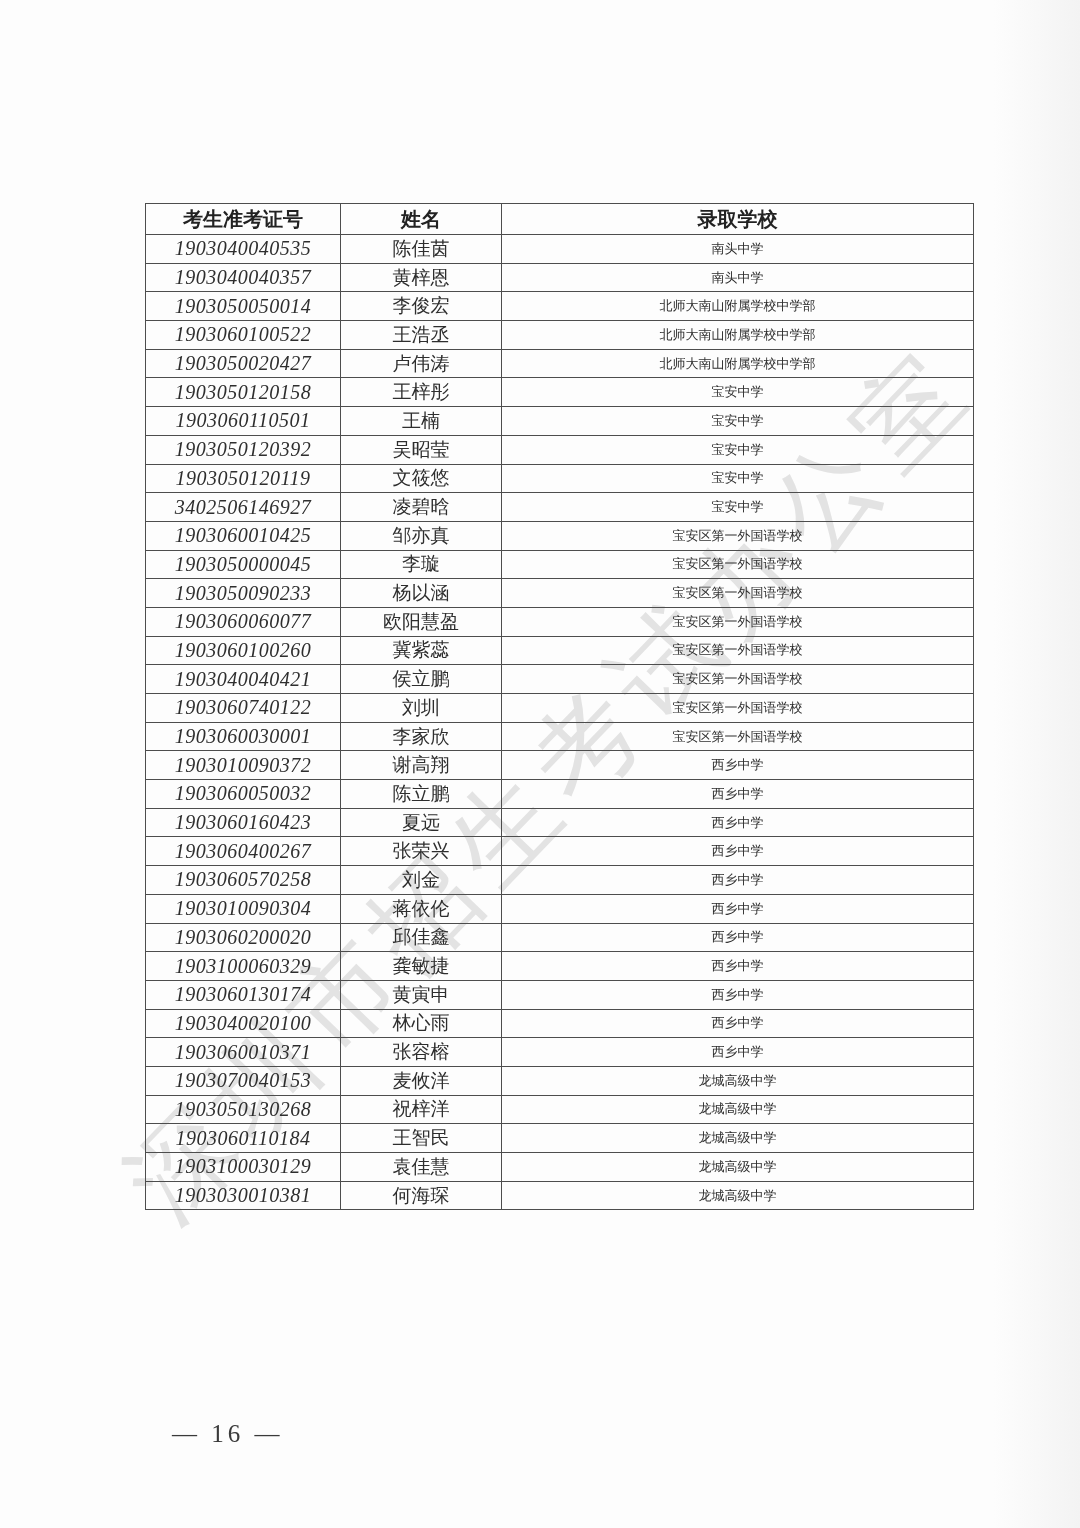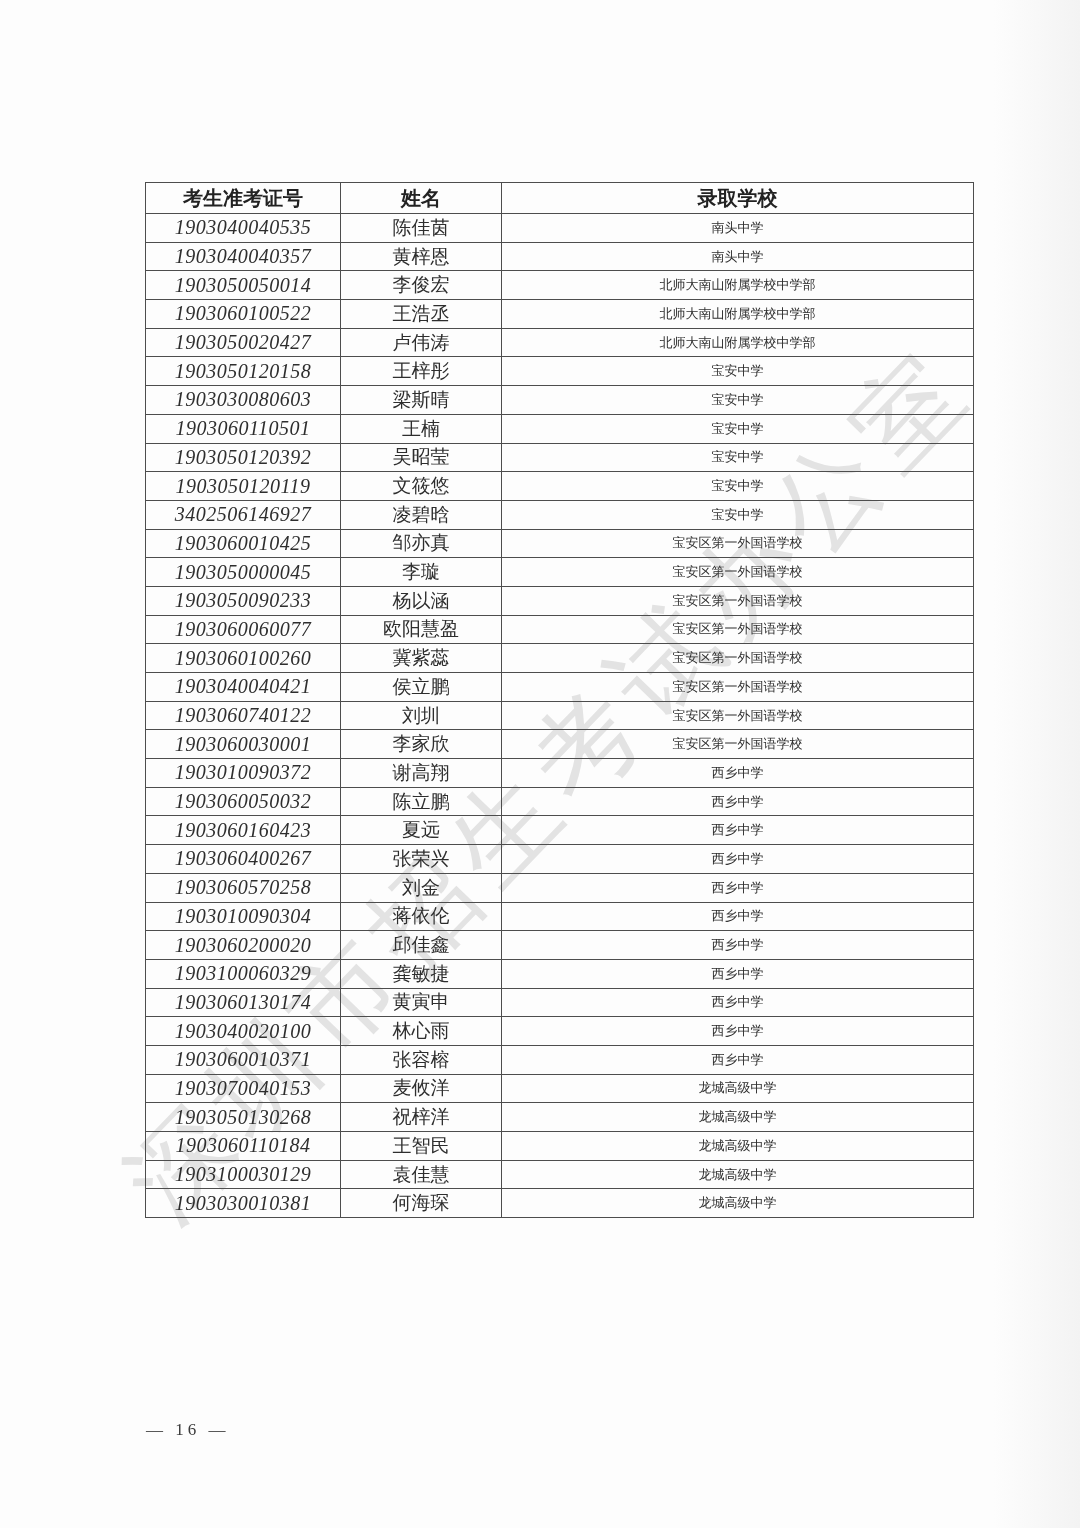--- a/index.html
+++ b/index.html
@@ -30,21 +30,21 @@
     white-space: nowrap;
     color: rgba(125, 125, 125, 0.20);
     font-family: "Liberation Sans", "DejaVu Sans", sans-serif;
     z-index: 1;
     pointer-events: none;
     user-select: none;
   }
   table.admission {
     position: absolute;
     left: 145px;
-    top: 182px;
+    top: 203px;
     width: 828px;
     border-collapse: collapse;
     table-layout: fixed;
     z-index: 2;
     background: transparent;
   }
   table.admission col.c-id     { width: 195px; }
   table.admission col.c-name   { width: 161px; }
   table.admission col.c-school { width: 472px; }
   table.admission th,
@@ -71,23 +71,23 @@
   table.admission td.cell-id {
     font-size: 20px;
     letter-spacing: 0.5px;
     font-style: italic;
   }
   table.admission td.cell-school {
     font-size: 13px;
   }
   .page-number {
     position: absolute;
-    left: 146px;
+    left: 172px;
     top: 1420px;
-    font-size: 17px;
+    font-size: 25px;
     color: #3a3a3a;
     letter-spacing: 4px;
     z-index: 2;
   }
 </style>
 </head>
 <body>
 
 <div class="page">
 
@@ -131,25 +131,20 @@
           <td class="cell-id">1903050020427</td>
           <td class="cell-name">卢伟涛</td>
           <td class="cell-school">北师大南山附属学校中学部</td>
         </tr>
         <tr>
           <td class="cell-id">1903050120158</td>
           <td class="cell-name">王梓彤</td>
           <td class="cell-school">宝安中学</td>
         </tr>
         <tr>
-          <td class="cell-id">1903030080603</td>
-          <td class="cell-name">梁斯晴</td>
-          <td class="cell-school">宝安中学</td>
-        </tr>
-        <tr>
           <td class="cell-id">1903060110501</td>
           <td class="cell-name">王楠</td>
           <td class="cell-school">宝安中学</td>
         </tr>
         <tr>
           <td class="cell-id">1903050120392</td>
           <td class="cell-name">吴昭莹</td>
           <td class="cell-school">宝安中学</td>
         </tr>
         <tr>

